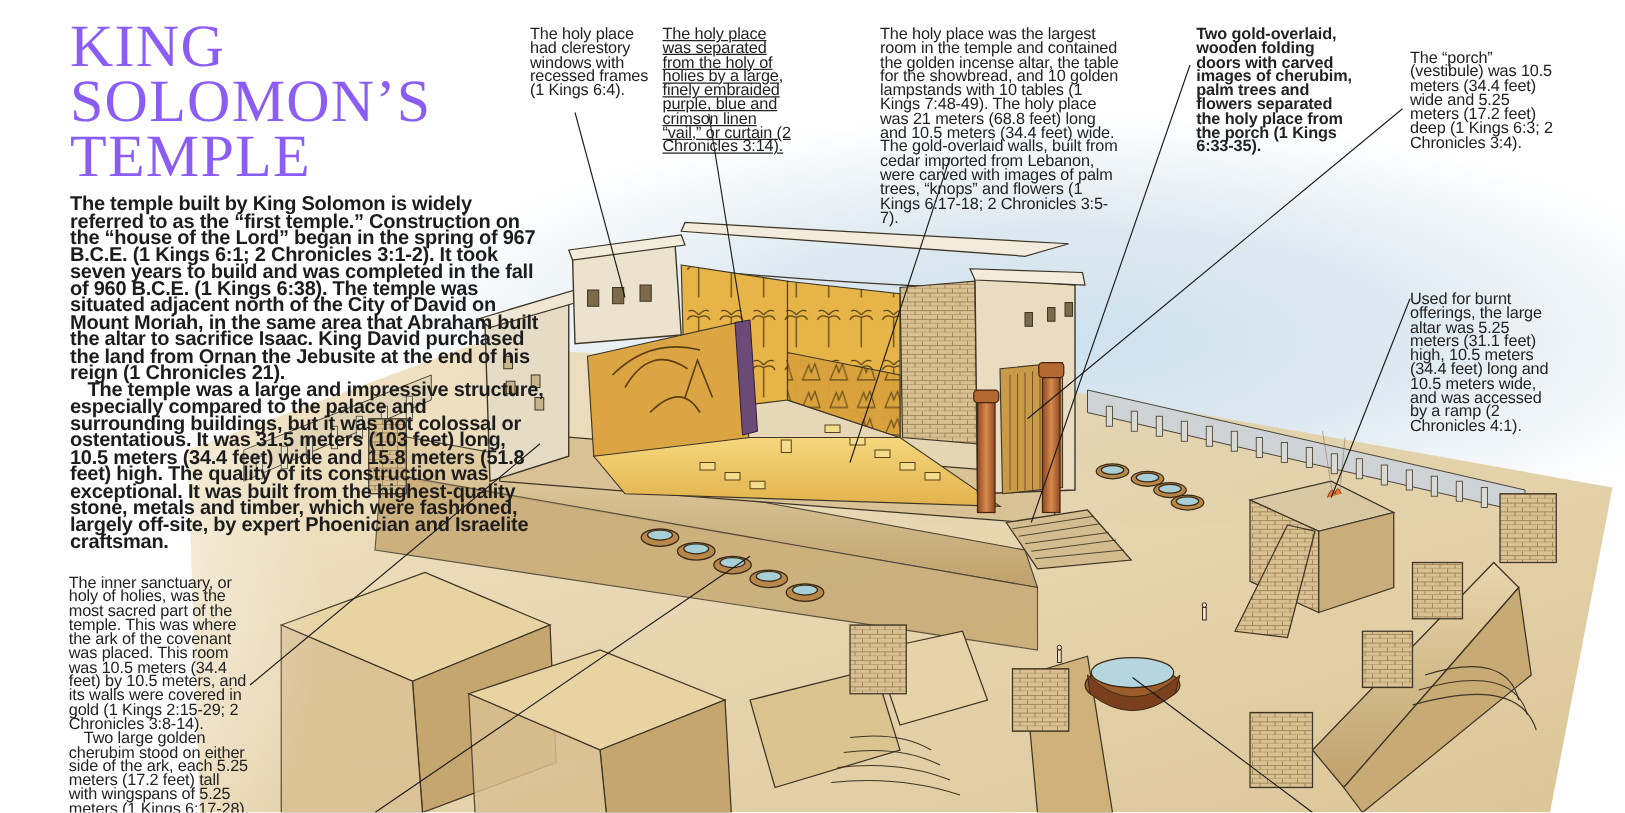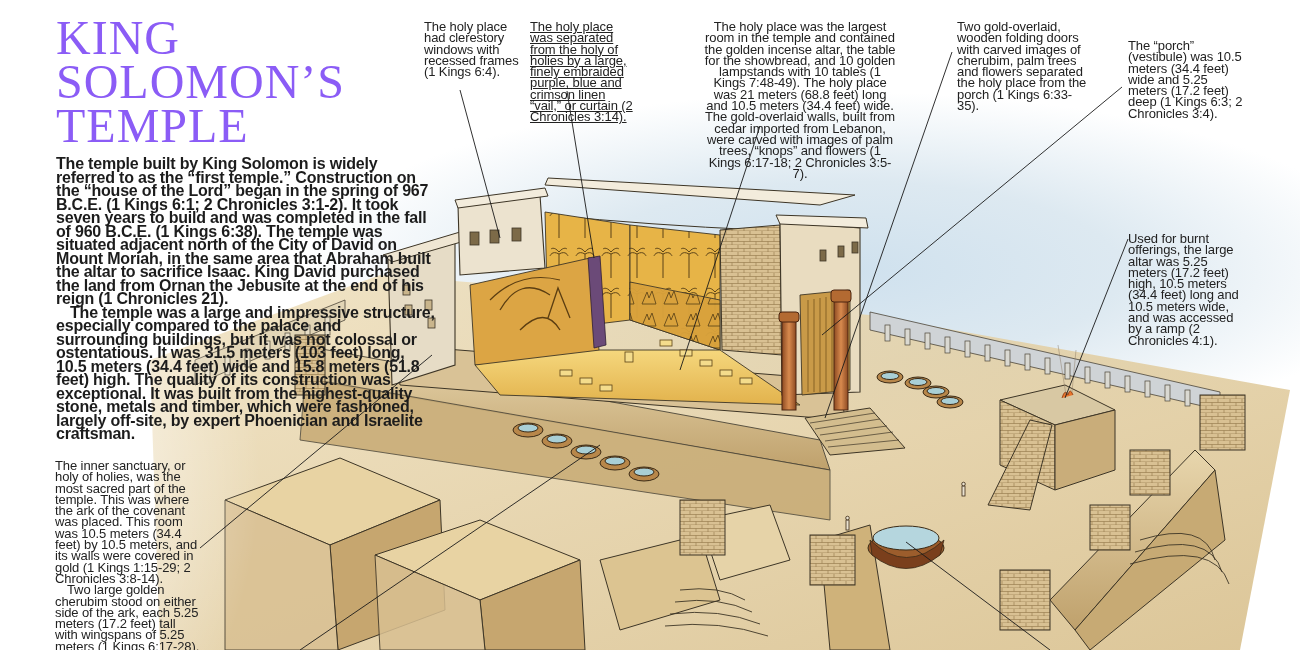--- a/index.html
+++ b/index.html
@@ -308,32 +308,32 @@
 </div>
 
 <div class="callout" style="left:424px; top:21px; width:100px;">
   <p>The holy place had clerestory windows with recessed frames (1 Kings 6:4).</p>
 </div>
 
 <div class="callout" style="left:530px; top:21px; width:108px;text-decoration:underline;">
   <p>The holy place was separated from the holy of holies by a large, finely embraided purple, blue and crimson linen “vail,” or curtain (2 Chronicles 3:14).</p>
 </div>
 
-<div class="callout" style="left:704px; top:21px; width:192px;text-align:center;">
+<div class="callout" style="left:704px; top:21px; width:192px;">
   <p>The holy place was the largest room in the temple and contained the golden incense altar, the table for the showbread, and 10 golden lampstands with 10 tables (1 Kings 7:48-49). The holy place was 21 meters (68.8 feet) long and 10.5 meters (34.4 feet) wide. The gold-overlaid walls, built from cedar imported from Lebanon, were carved with images of palm trees, “knops” and flowers (1 Kings 6:17-18; 2 Chronicles 3:5-7).</p>
 </div>
 
-<div class="callout" style="left:957px; top:21px; width:130px;">
+<div class="callout" style="left:957px; top:21px; width:130px;font-weight:bold;">
   <p>Two gold-overlaid, wooden folding doors with carved images of cherubim, palm trees and flowers separated the holy place from the porch (1 Kings 6:33-35).</p>
 </div>
 
 <div class="callout" style="left:1128px; top:21px; width:122px;margin-top:19px;">
   <p>The “porch” (vestibule) was 10.5 meters (34.4 feet) wide and 5.25 meters (17.2 feet) deep (1 Kings 6:3; 2 Chronicles 3:4).</p>
 </div>
 
 <div class="callout" style="left:1128px; top:233px; width:122px;">
-  <p>Used for burnt offerings, the large altar was 5.25 meters (17.2 feet) high, 10.5 meters (34.4 feet) long and 10.5 meters wide, and was accessed by a ramp (2 Chronicles 4:1).</p>
+  <p>Used for burnt offerings, the large altar was 5.25 meters (31.1 feet) high, 10.5 meters (34.4 feet) long and 10.5 meters wide, and was accessed by a ramp (2 Chronicles 4:1).</p>
 </div>
 
 <div class="callout" style="left:55px; top:460px; width:145px;">
-  <p>The inner sanctuary, or holy of holies, was the most sacred part of the temple. This was where the ark of the covenant was placed. This room was 10.5 meters (34.4 feet) by 10.5 meters, and its walls were covered in gold (1 Kings 1:15-29; 2 Chronicles 3:8-14).</p>
+  <p>The inner sanctuary, or holy of holies, was the most sacred part of the temple. This was where the ark of the covenant was placed. This room was 10.5 meters (34.4 feet) by 10.5 meters, and its walls were covered in gold (1 Kings 2:15-29; 2 Chronicles 3:8-14).</p>
   <p>Two large golden cherubim stood on either side of the ark, each 5.25 meters (17.2 feet) tall with wingspans of 5.25 meters (1 Kings 6:17-28). The ark of the covenant sat between the two cherubim underneath their wings (1 Kings 8:1-11; 2 Chronicles 5:2-14).</p>
 </div>
 
 </body></html>

